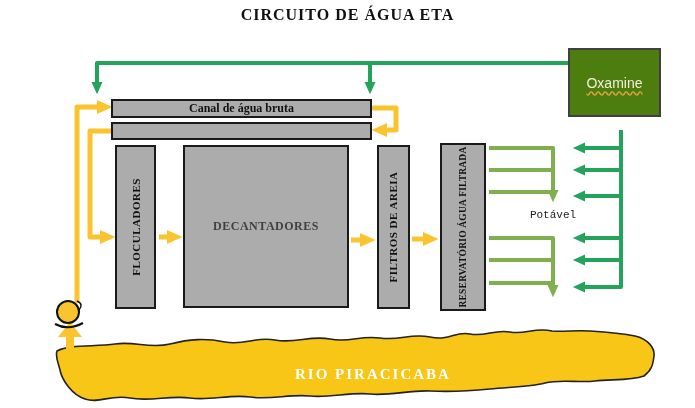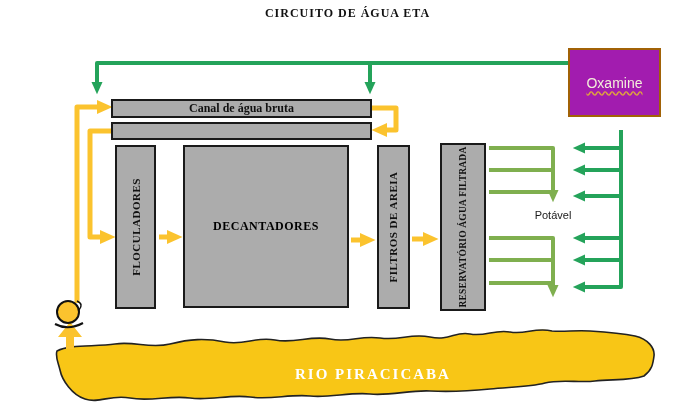--- a/index.html
+++ b/index.html
@@ -1,43 +1,43 @@
 <!DOCTYPE html>
 <html><head>
 <meta charset="utf-8">
 <style>
   html,body{margin:0;padding:0;background:#fff;}
   #canvas{position:relative;width:695px;height:408px;background:#fff;overflow:hidden;
           font-family:"Liberation Serif", serif;}
   .abs{position:absolute;}
-  #title{left:0;top:6px;width:695px;text-align:center;font-weight:bold;font-size:12px;
+  #title{left:0;top:6px;width:695px;text-align:center;font-weight:bold;font-size:16px;
          letter-spacing:1px;color:#111;}
   .graybox{background:#acacac;border:2px solid #1a1a1a;box-sizing:border-box;}
   .hbar{display:flex;justify-content:center;}
   .hbar .lbl{font-weight:bold;font-size:12px;color:#111;}
   .vbox{display:flex;align-items:center;justify-content:center;overflow:visible;}
   .vlabel{transform:rotate(-90deg);white-space:nowrap;font-weight:bold;color:#111;
           letter-spacing:.5px;}
   #box-floculadores{left:115px;top:145px;width:41px;height:164px;}
   #box-decantadores{left:183px;top:145px;width:166px;height:163px;display:flex;
                     align-items:center;justify-content:center;}
-  #box-decantadores .lbl{font-weight:bold;font-size:12px;color:#000000;letter-spacing:.5px;}
+  #box-decantadores .lbl{font-weight:bold;font-size:12px;color:#404040;letter-spacing:.5px;}
   #box-filtros{left:377px;top:145px;width:33px;height:164px;}
   #box-reservatorio{left:440px;top:143px;width:46px;height:168px;}
   #box-floculadores .vlabel{font-size:11px;}
   #box-filtros .vlabel{font-size:11px;}
   #box-reservatorio .vlabel{font-size:9.5px;letter-spacing:.2px;}
   #bar-canal{left:111px;top:99px;width:261px;height:19px;}
   #bar-canal2{left:111px;top:122px;width:261px;height:18px;}
-  #oxamine{left:568px;top:48px;width:93px;height:69px;background:#a21caf;
-           border:2px solid #a16207;box-sizing:border-box;display:flex;
+  #oxamine{left:568px;top:48px;width:93px;height:69px;background:#4d7c0f;
+           border:2px solid #404040;box-sizing:border-box;display:flex;
            align-items:center;justify-content:center;}
   #oxamine .lbl{font-family:"Liberation Sans", sans-serif;font-size:14px;color:#f3efda;
                 text-decoration:underline wavy #dfa53d;text-underline-offset:3px;}
-  .outlabel{font-family:Liberation Sans, sans-serif;font-size:11px;color:#1a1a1a;
+  .outlabel{font-family:Liberation Mono, monospace;font-size:11px;color:#1a1a1a;
             text-align:center;}
   #lbl-potavel{left:513px;top:209px;width:80px;}
   #lbl-clarificada{left:508px;top:310px;width:104px;}
   #river-label{left:295px;top:366px;width:210px;text-align:left;font-weight:bold;
                font-size:15px;color:#fff;letter-spacing:2px;}
   svg{position:absolute;left:0;top:0;}
 </style>
 </head>
 <body>
 

